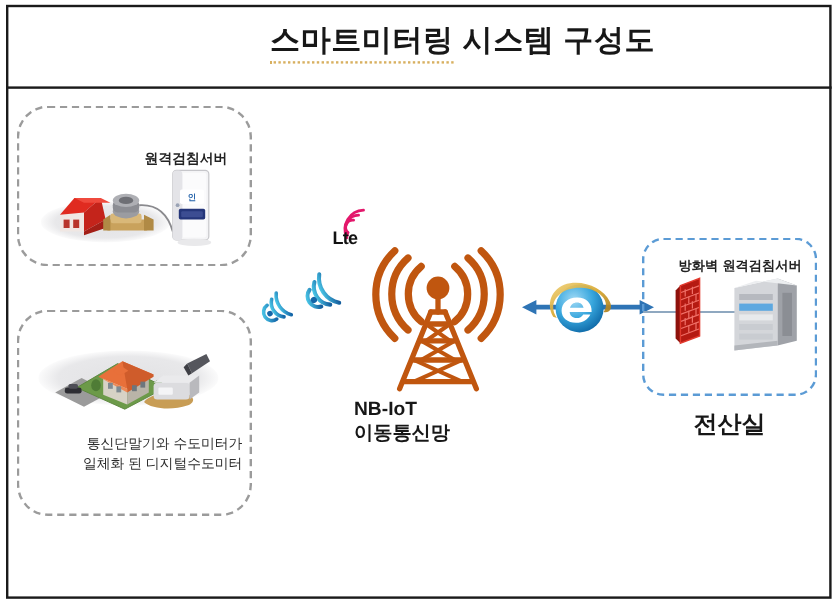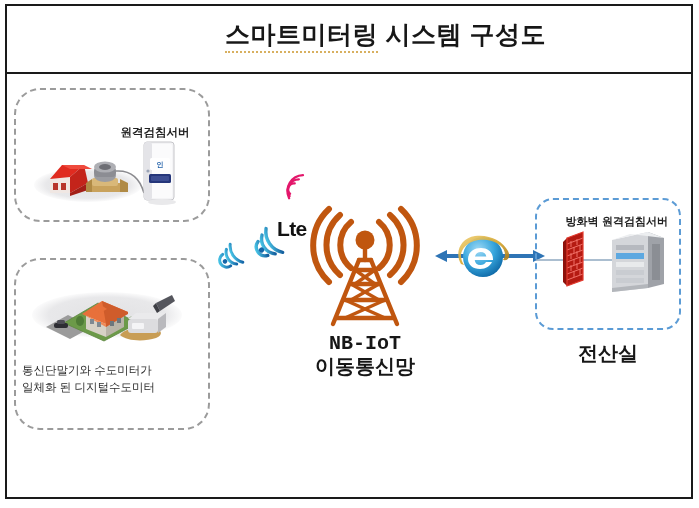--- a/index.html
+++ b/index.html
@@ -64,57 +64,55 @@
     position: absolute;
     text-align: center;
     font-size: 20px;
     font-weight: bold;
     color: #171717;
   }
   .small-label {
     position: absolute;
     font-size: 11.5px;
     color: #2b2b2b;
-    text-align: left;
+    text-align: right;
     line-height: 1.45;
     white-space: pre-line;
   }
   .mid-label {
     position: absolute;
-    text-align: center;
-    font-size: 20px;
+    text-align: left;
+    font-size: 16px;
     font-weight: bold;
     color: #171717;
     line-height: 1.22;
     white-space: pre-line;
-    font-family: Liberation Mono, monospace;
   }
   .tiny-label {
     position: absolute;
     font-size: 11px;
     color: #222;
     text-align: center;
     font-weight: bold;
   }
   
   .shadow-ell {
     position: absolute;
     background: radial-gradient(ellipse at 50% 50%, #e2e2e4 0%, #e8e8ea 55%, rgba(240,240,242,0) 74%);
     border-radius: 50%;
   }
   .art { position: absolute; }
   svg { display: block; overflow: visible; }
   .lte-text {
     position: absolute;
-    font-size: 21px;
+    font-size: 15px;
     font-weight: bold;
     color: #121212;
     letter-spacing: -0.6px;
     font-family: "Liberation Sans", sans-serif;
-    margin-top: 27px;
   }
 </style>
 </head>
 <body>
 
 <div id="page">
 
   <div class="frame-outer"></div>
   <div class="frame-divider"></div>
 

